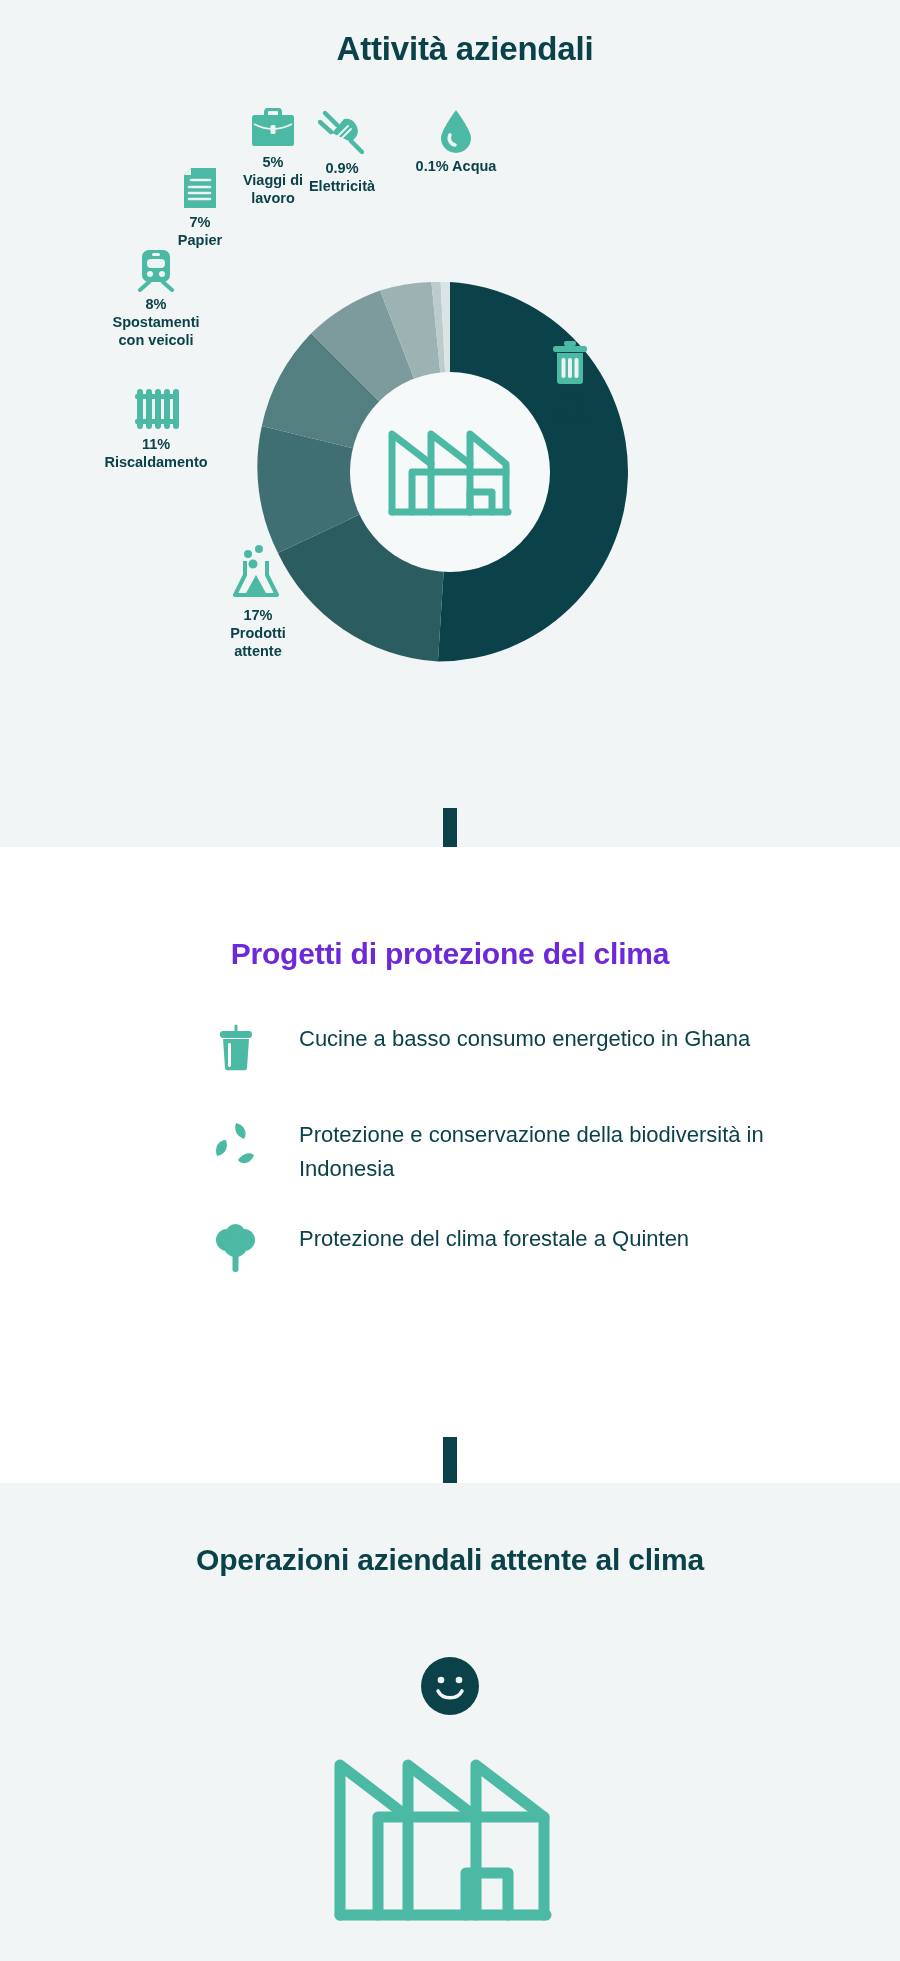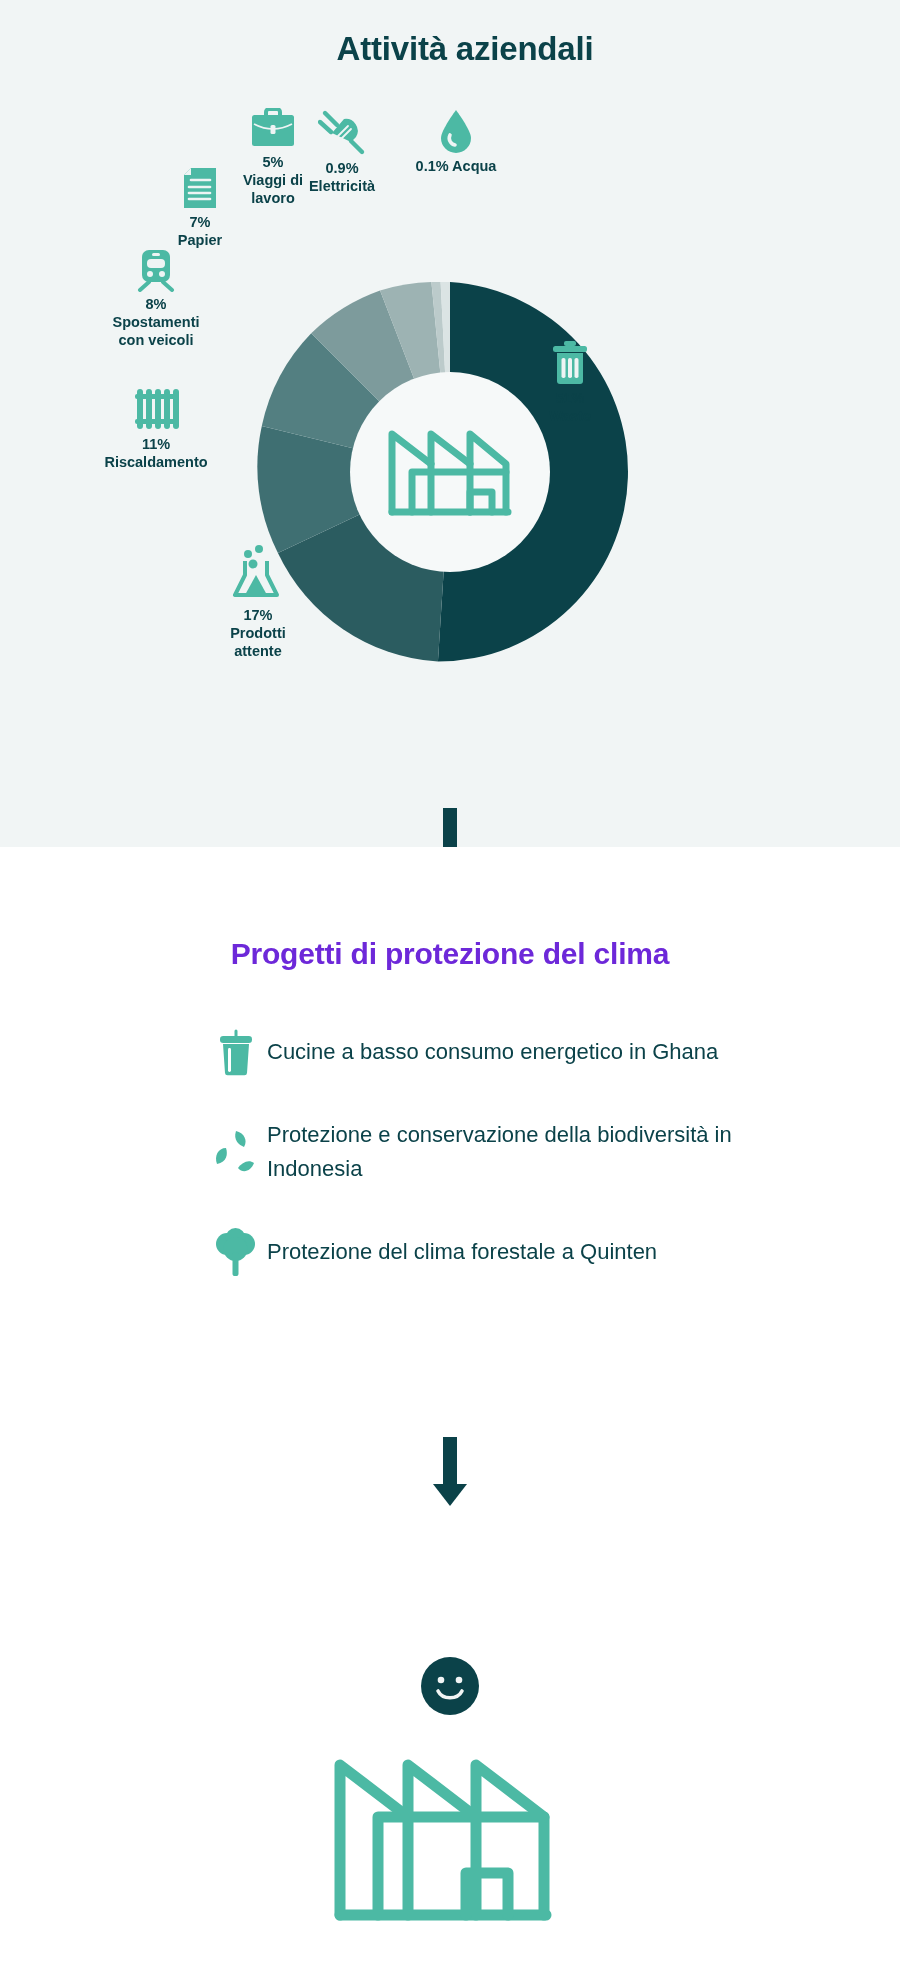--- a/index.html
+++ b/index.html
@@ -125,23 +125,24 @@
     letter-spacing: -0.2px;
   }
   .projects-list {
     position: absolute;
     left: 205px;
     top: 175px;
     width: 560px;
   }
   .project-row {
     display: flex;
-    align-items: center;
+    align-items: flex-start;
     margin-bottom: 36px;
     min-height: 60px;
+    gap: 32px;
   }
   .project-icon {
     flex: 0 0 62px;
     display: flex;
     justify-content: center;
     align-items: flex-start;
     padding-top: 2px;
   }
   .project-text {
     font-size: 22px;
@@ -391,20 +392,23 @@
       </div>
 
     </div>
   </div>
 
   <div class="arrow arrow-2">
     <div class="shaft"></div>
     <div class="head"></div>
   </div>
 
+  <div class="section-result">
+    <div class="title-result">Operazioni aziendali attente al clima</div>
+  </div>
 
   <div class="smiley-wrap">
     <svg width="62" height="62" viewBox="0 0 62 62">
       <circle cx="31" cy="31" r="29" fill="#0b4249"></circle>
       <circle cx="22" cy="25" r="3.3" fill="#f1f5f5"></circle>
       <circle cx="40" cy="25" r="3.3" fill="#f1f5f5"></circle>
       <path d="M19 36 a13 11 0 0 0 24 0" fill="none" stroke="#f1f5f5" stroke-width="3.6" stroke-linecap="round"></path>
     </svg>
   </div>
 

